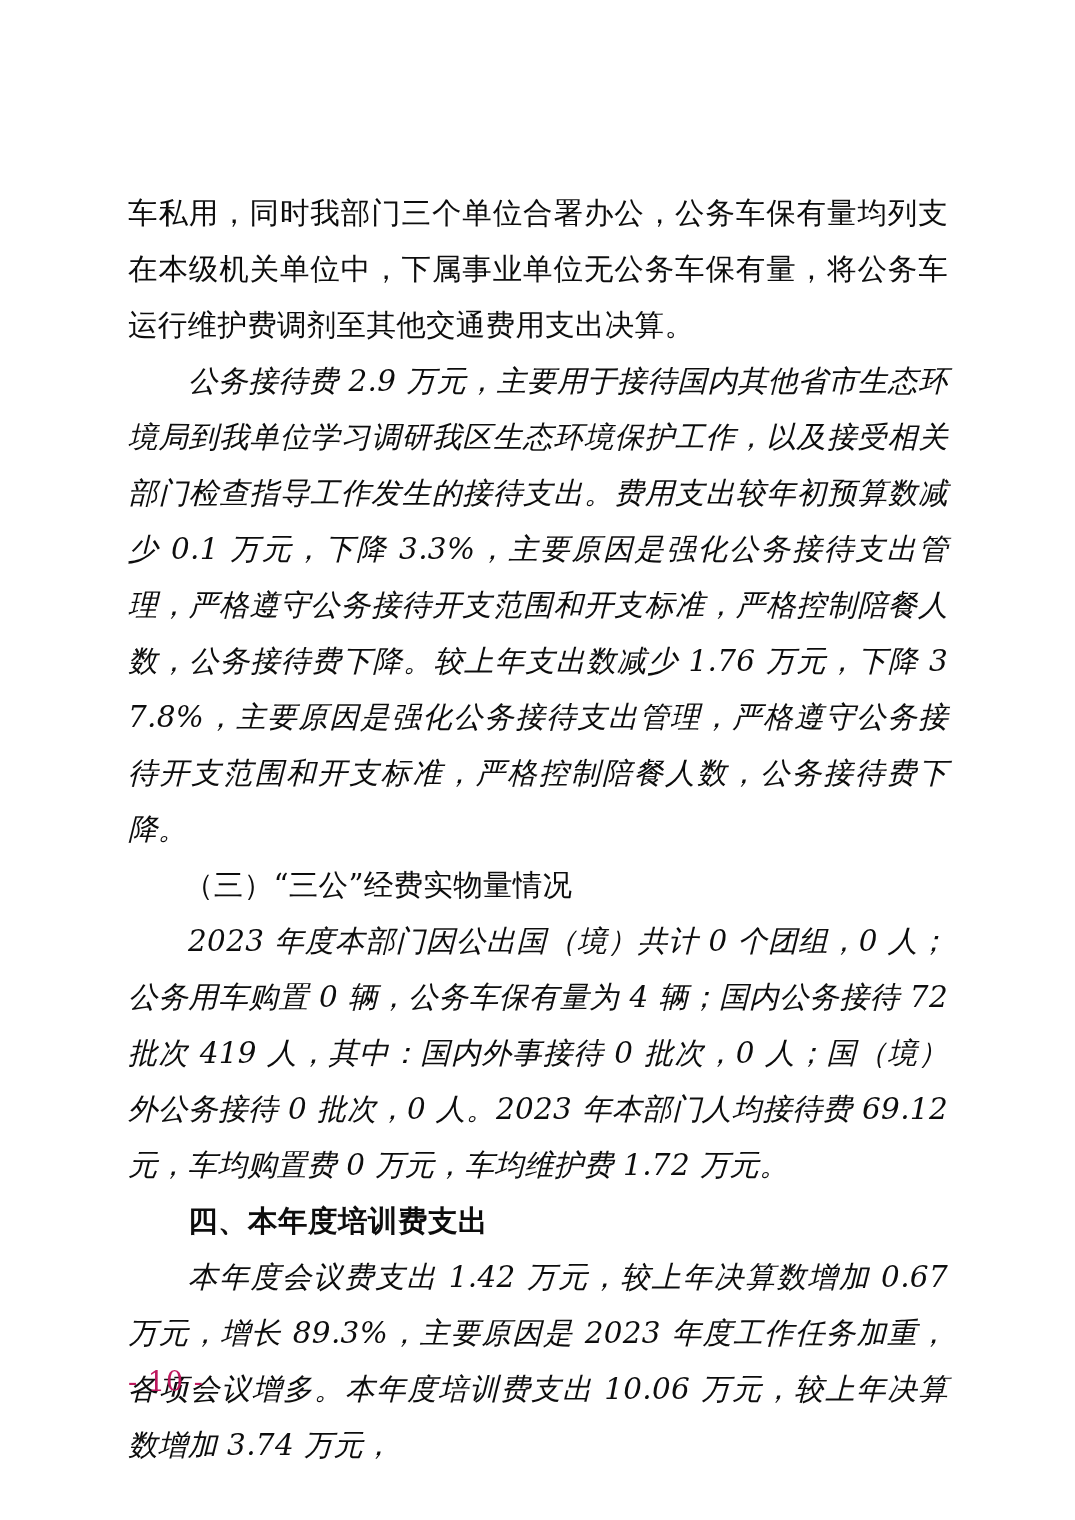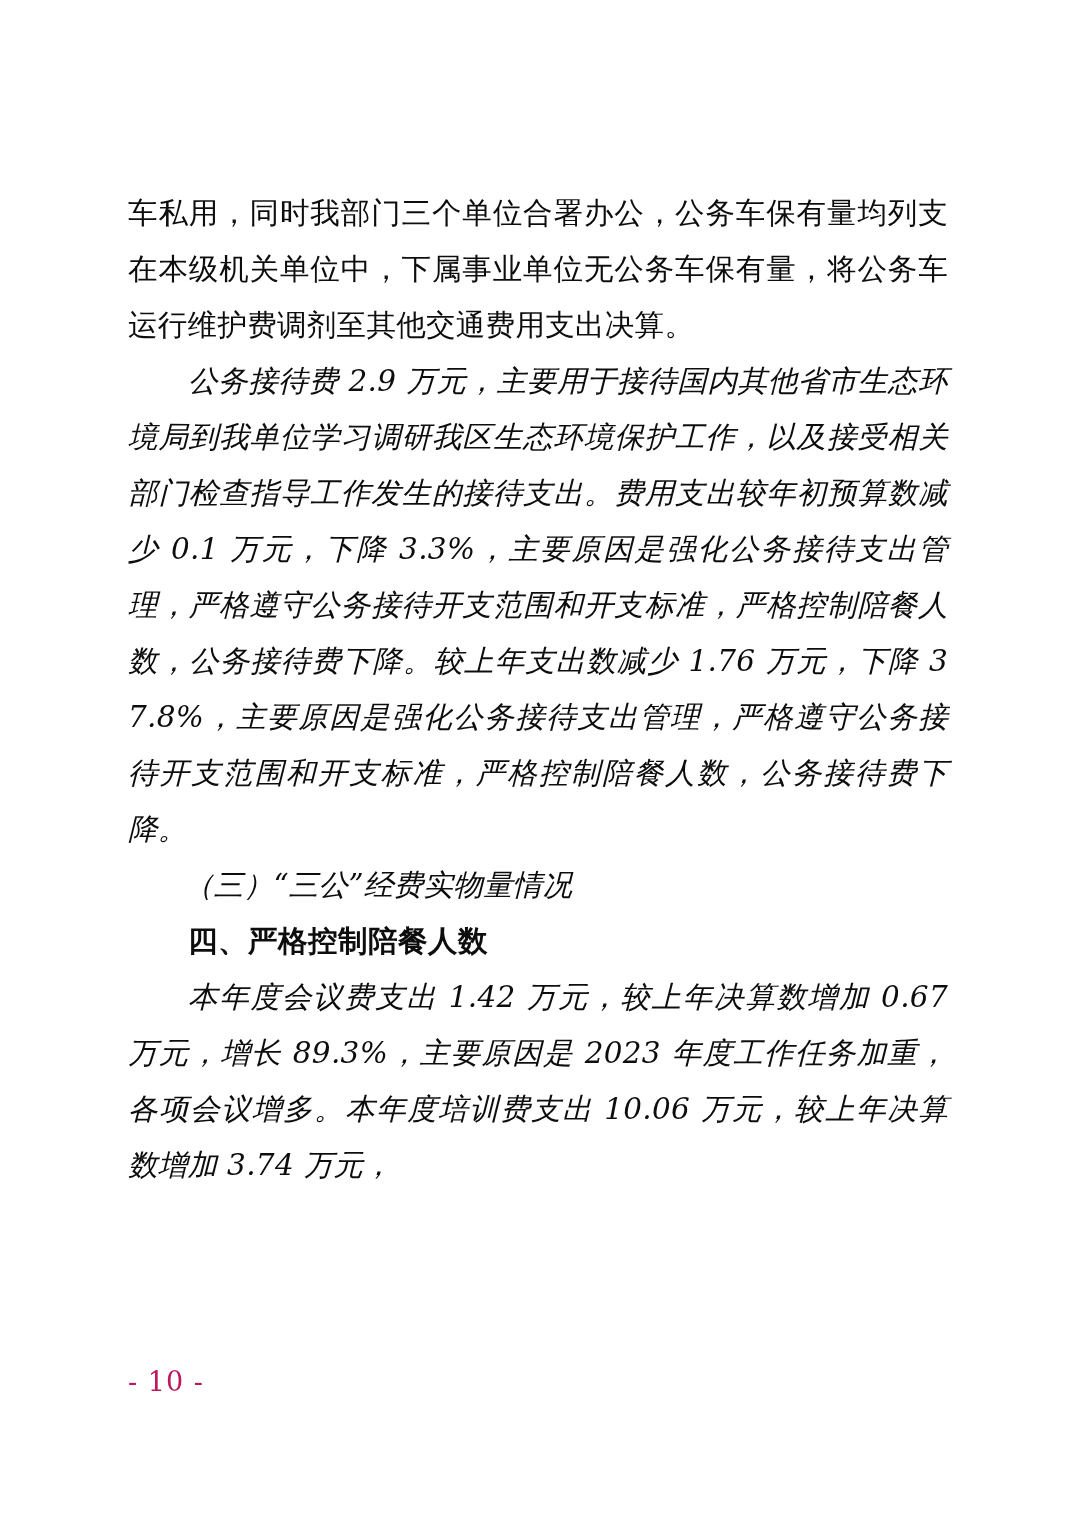--- a/index.html
+++ b/index.html
@@ -48,21 +48,20 @@
     font-weight: bold;
     text-indent: 60px;
     letter-spacing: 0.5px;
   }
   p.subheading {
     margin: 0;
     font-size: 29.5px;
     line-height: 56px;
     text-indent: 56px;
     letter-spacing: 0.3px;
-    font-style: italic;
   }
   .footer {
     position: absolute;
     left: 128px;
     bottom: 75px;
     font-size: 27px;
     letter-spacing: 1px;
     color: #be185d;
     font-family: "DejaVu Serif", "Liberation Serif", serif;
   }
@@ -72,22 +71,23 @@
 
 <div class="page">
   <div class="doc-body">
 
     <p class="para">车私用，同时我部门三个单位合署办公，公务车保有量均列支在本级机关单位中，下属事业单位无公务车保有量，将公务车运行维护费调剂至其他交通费用支出决算。</p>
 
     <p class="para indent">公务接待费 2.9 万元，主要用于接待国内其他省市生态环境局到我单位学习调研我区生态环境保护工作，以及接受相关部门检查指导工作发生的接待支出。费用支出较年初预算数减少 0.1 万元，下降 3.3%，主要原因是强化公务接待支出管理，严格遵守公务接待开支范围和开支标准，严格控制陪餐人数，公务接待费下降。较上年支出数减少 1.76 万元，下降 37.8%，主要原因是强化公务接待支出管理，严格遵守公务接待开支范围和开支标准，严格控制陪餐人数，公务接待费下降。</p>
 
     <p class="subheading">（三）“三公”经费实物量情况</p>
 
+    <p class="para indent">2023 年度本部门因公出国（境）共计 0 个团组，0 人；公务用车购置 0 辆，公务车保有量为 4 辆；国内公务接待 72 批次 419 人，其中：国内外事接待 0 批次，0 人；国（境）外公务接待 0 批次，0 人。2023 年本部门人均接待费 69.12 元，车均购置费 0 万元，车均维护费 1.72 万元。</p>
 
-    <p class="heading">四、严格控制陪餐人数</p>
+    <p class="heading">四、本年度培训费支出</p>
 
 
     <p class="para indent">本年度会议费支出 1.42 万元，较上年决算数增加 0.67 万元，增长 89.3%，主要原因是 2023 年度工作任务加重，各项会议增多。本年度培训费支出 10.06 万元，较上年决算数增加 3.74 万元，</p>
 
   </div>
 
   <div class="footer">- 10 -</div>
 </div>
 
 </body></html>

